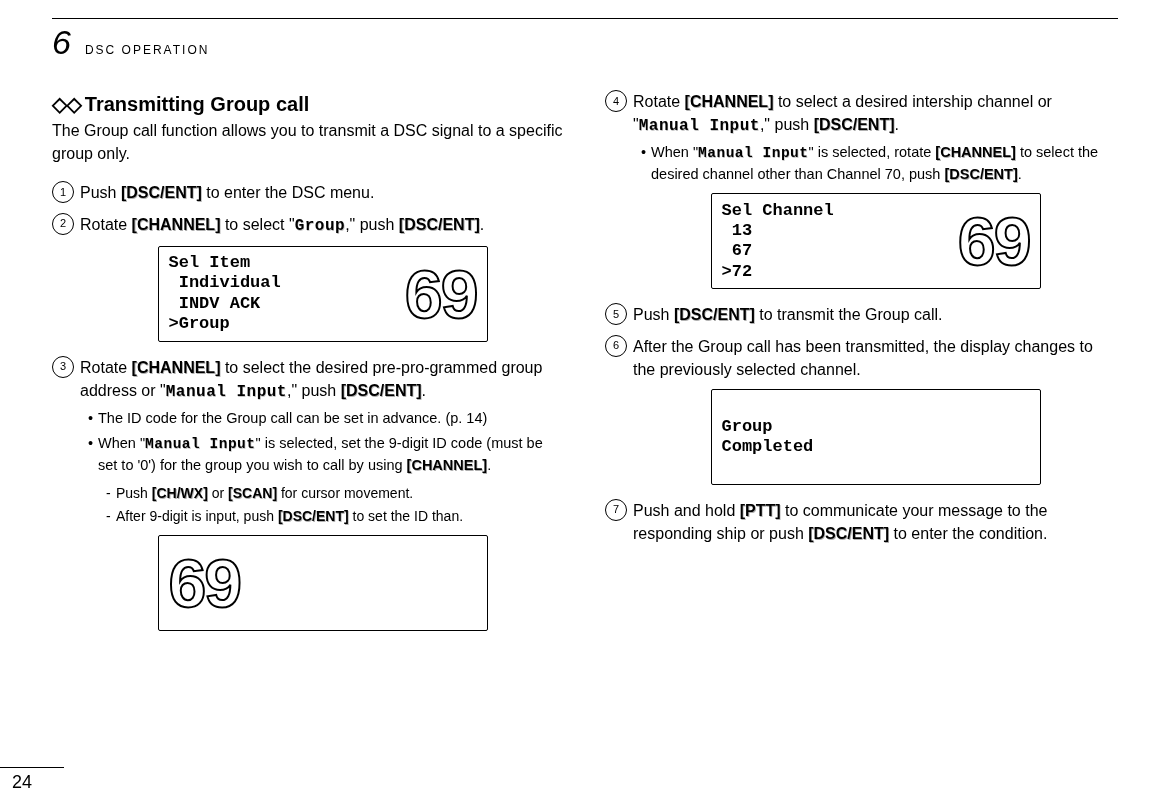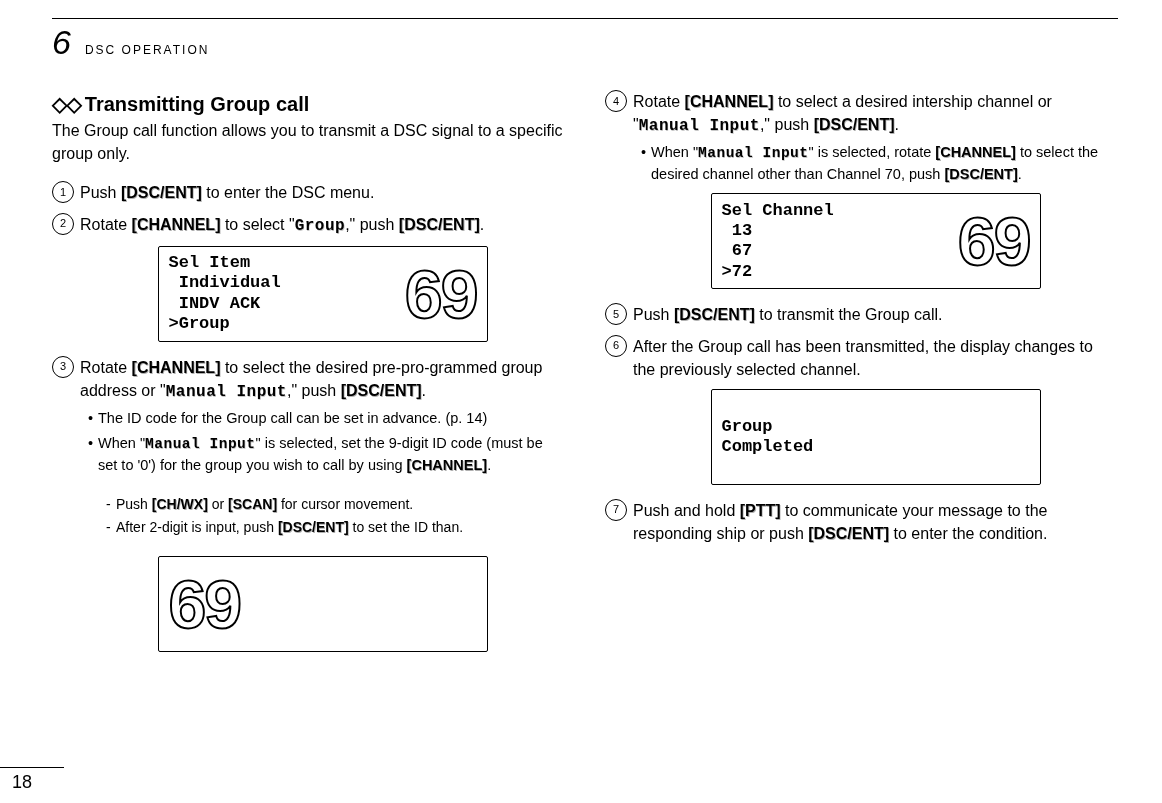--- a/index.html
+++ b/index.html
@@ -14,21 +14,21 @@
   .diamond{letter-spacing:-1px;margin-right:4px}
   .para{margin-bottom:16px}
   .step-list{list-style:none;padding:0;margin:0}
   .step-list>li{position:relative;padding-left:28px;margin-bottom:8px}
   .step-list>li .circ{position:absolute;left:0;top:0;width:20px;height:20px;border:1.2px solid #000;border-radius:50%;display:flex;align-items:center;justify-content:center;font-size:11px;line-height:1}
   .sub-list{list-style:none;padding-left:8px;margin:4px 0 6px}
   .sub-list>li{position:relative;padding-left:10px;margin-bottom:4px;font-size:14.5px}
   .sub-list>li::before{content:"•";position:absolute;left:0;top:0}
   .sub-list .dash>li{position:relative;padding-left:10px;font-size:14px;margin-bottom:3px}
   .sub-list .dash>li::before{content:"-";position:absolute;left:0;top:0}
-  .sub-list .dash{list-style:none;padding-left:8px;margin:18px 0}
+  .sub-list .dash{list-style:none;padding-left:8px;margin:7px 0}
   .btn{font-family:Arial,Helvetica,sans-serif;font-weight:700;text-shadow:0.8px 0.8px 0 #b0b0b0}
   .lcdmono{font-family:"Courier New",monospace;font-weight:700;letter-spacing:0.5px;display:inline;text-shadow:0.6px 0.6px 0 #c8c8c8}
   .display{border:1px solid #000;border-radius:2px;margin:8px auto 14px;width:330px;height:96px;display:flex;padding:8px 10px;box-sizing:border-box;align-items:center;}
   .display .text{font-family:"Courier New",monospace;font-size:17px;line-height:1.2;font-weight:700;white-space:pre;flex:1}
   .display .bignum{font-family:Arial,Helvetica,sans-serif;font-size:68px;font-weight:900;line-height:1;letter-spacing:-2px;-webkit-text-stroke:2px #000;color:#fff}
   .display .bignum span{display:inline-block}
   .pagefoot{position:absolute;left:0;bottom:10px;width:64px}
   .pagefoot .bar{border-top:1.5px solid #000;margin-bottom:4px}
   .pagefoot .num{font-size:18px;padding-left:12px}
 </style>
@@ -71,21 +71,21 @@
           <span>Rotate </span><span class="btn">[CHANNEL]</span><span> to select the desired pre-pro-grammed group address or "</span><span class="lcdmono">Manual Input</span><span>," push </span><span class="btn">[DSC/ENT]</span><span>.</span>
           <ul class="sub-list">
             <li>The ID code for the Group call can be set in advance. (p. 14)</li>
             <li>
               <span>When "</span><span class="lcdmono">Manual Input</span><span>" is selected, set the 9-digit ID code (must be set to '0') for the group you wish to call by using </span><span class="btn">[CHANNEL]</span><span>.</span>
               <ul class="dash">
                 <li>
                   <span>Push </span><span class="btn">[CH/WX]</span><span> or </span><span class="btn">[SCAN]</span><span> for cursor movement.</span>
                 </li>
                 <li>
-                  <span>After 2-digit is input, push </span><span class="btn">[DSC/ENT]</span><span> to set the ID than.</span>
+                  <span>After 9-digit is input, push </span><span class="btn">[DSC/ENT]</span><span> to set the ID than.</span>
                 </li>
               </ul>
             </li>
           </ul>
           <div class="display">
             <div class="bignum"><span>69</span></div>
           </div>
         </li>
       </ul>
     </div>
@@ -123,15 +123,15 @@
         <li>
           <span class="circ">7</span>
           <span>Push and hold </span><span class="btn">[PTT]</span><span> to communicate your message to the responding ship or push </span><span class="btn">[DSC/ENT]</span><span> to enter the condition.</span>
         </li>
       </ul>
     </div>
   </div>
 
   <div class="pagefoot">
     <div class="bar"></div>
-    <div class="num">18</div>
+    <div class="num">24</div>
   </div>
 </div>
 
 </body></html>

